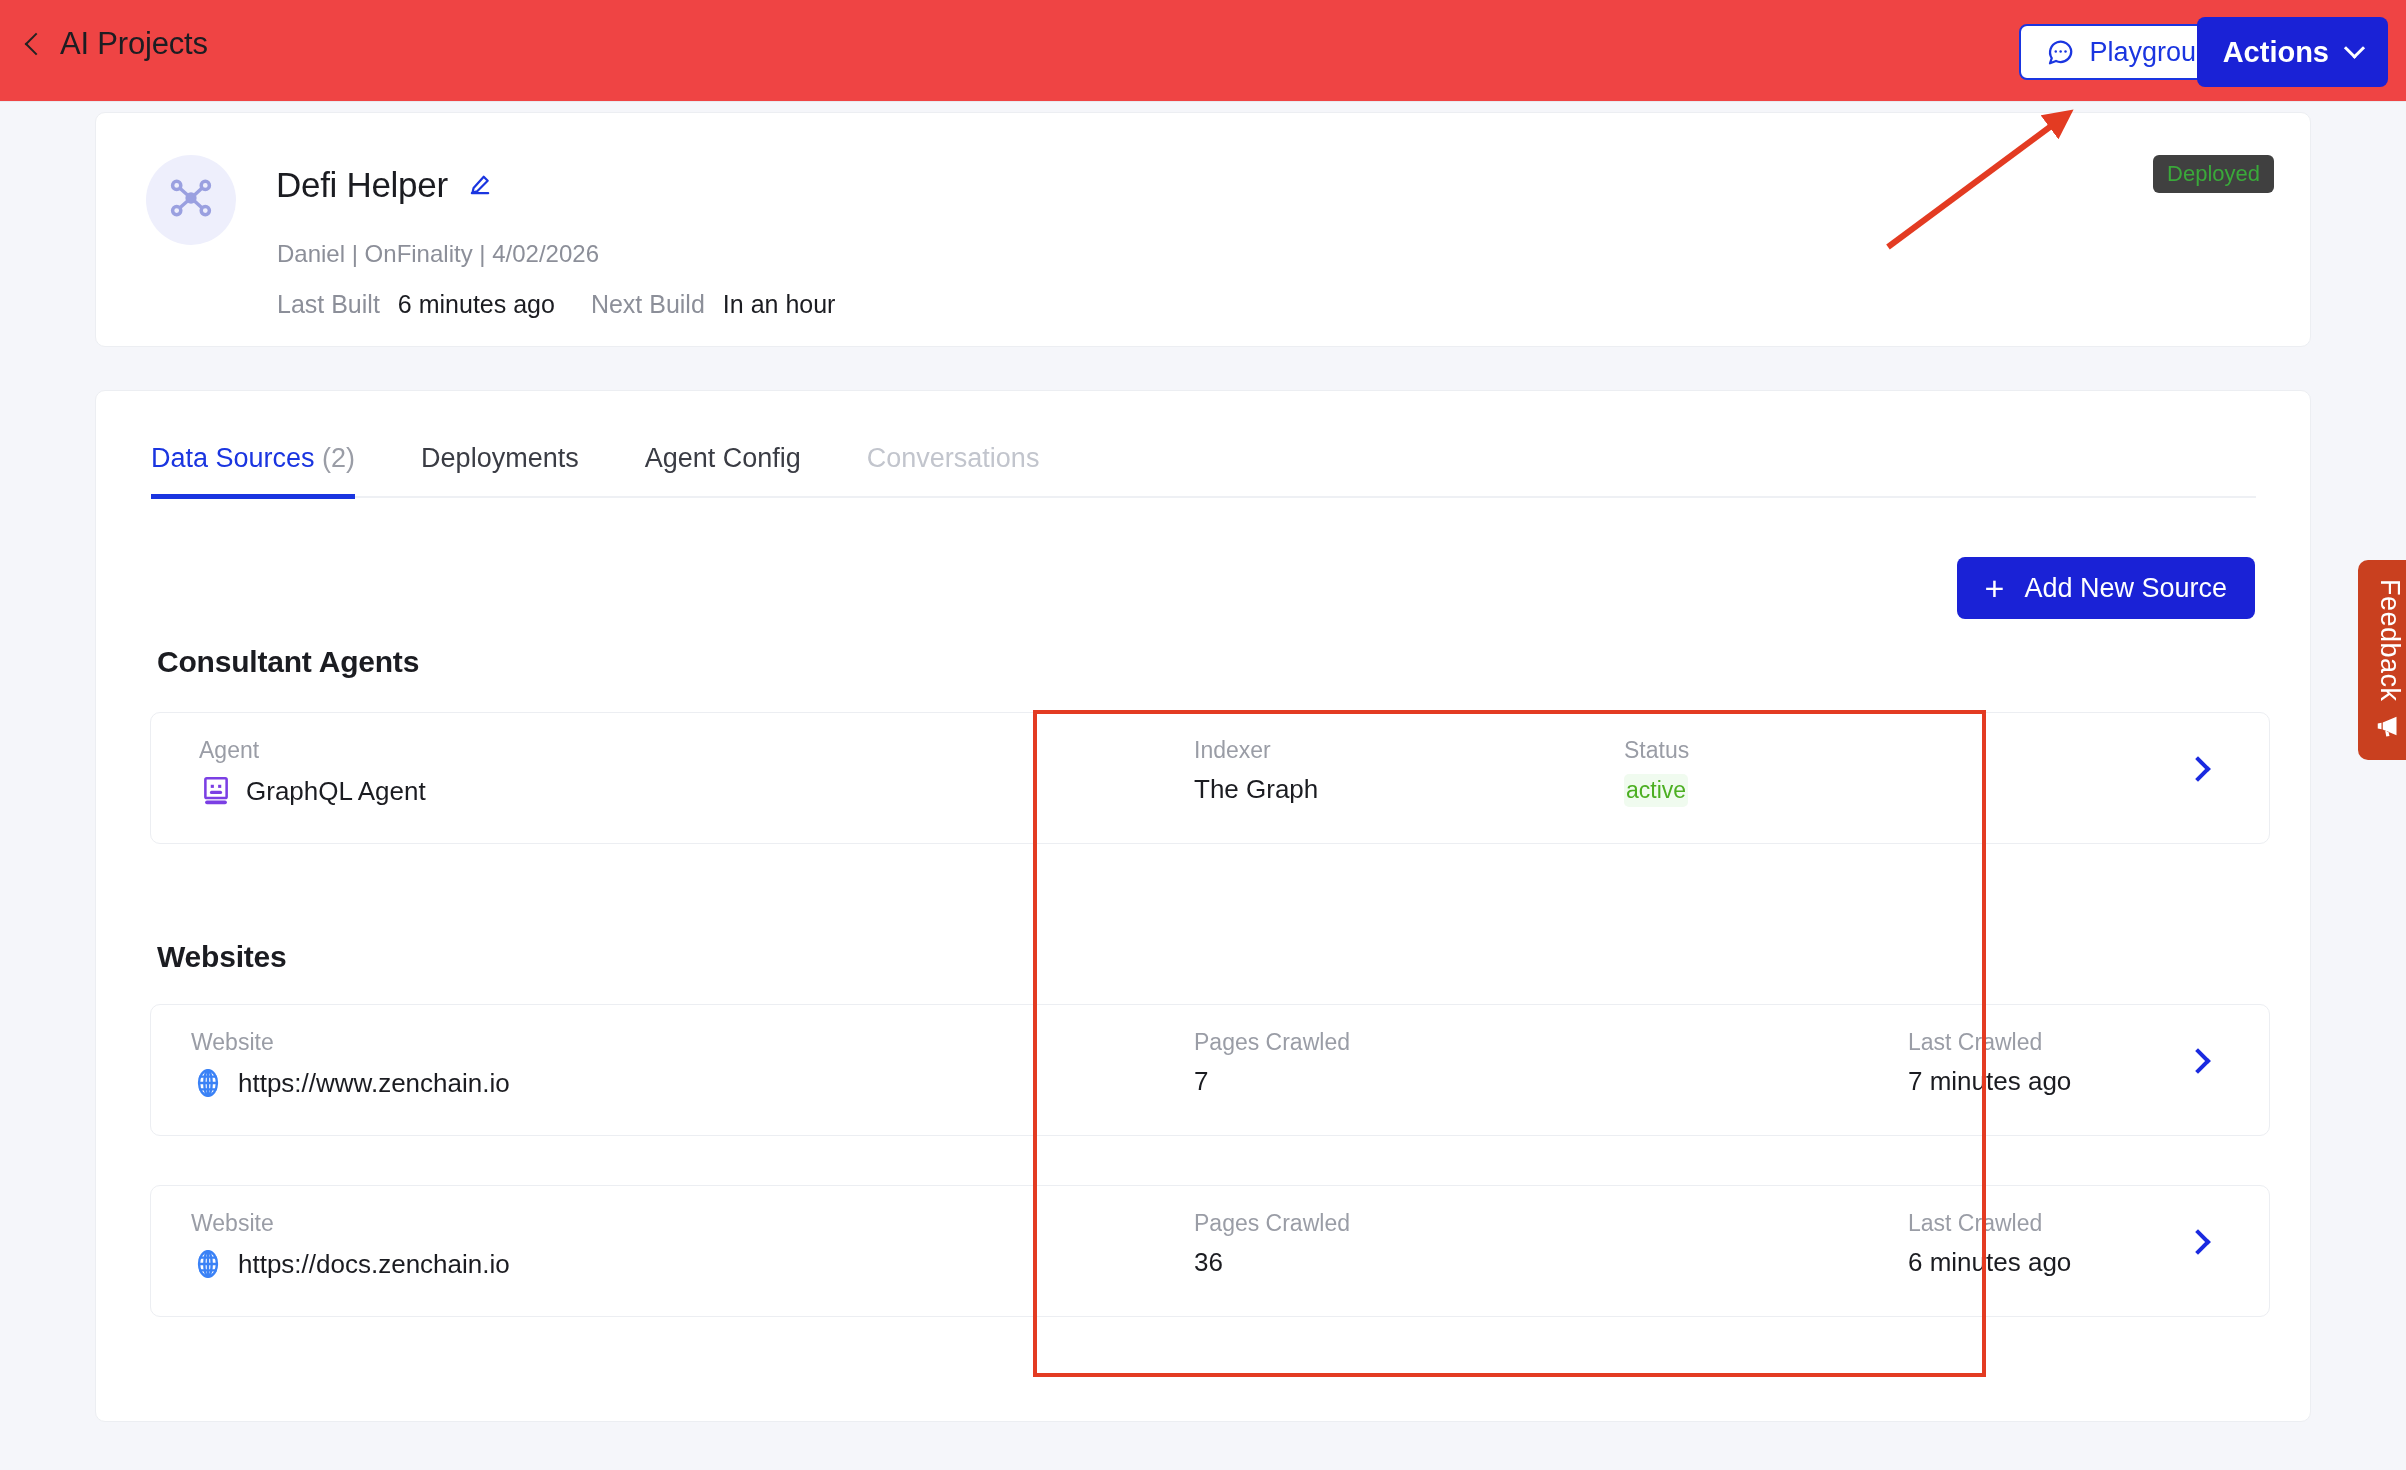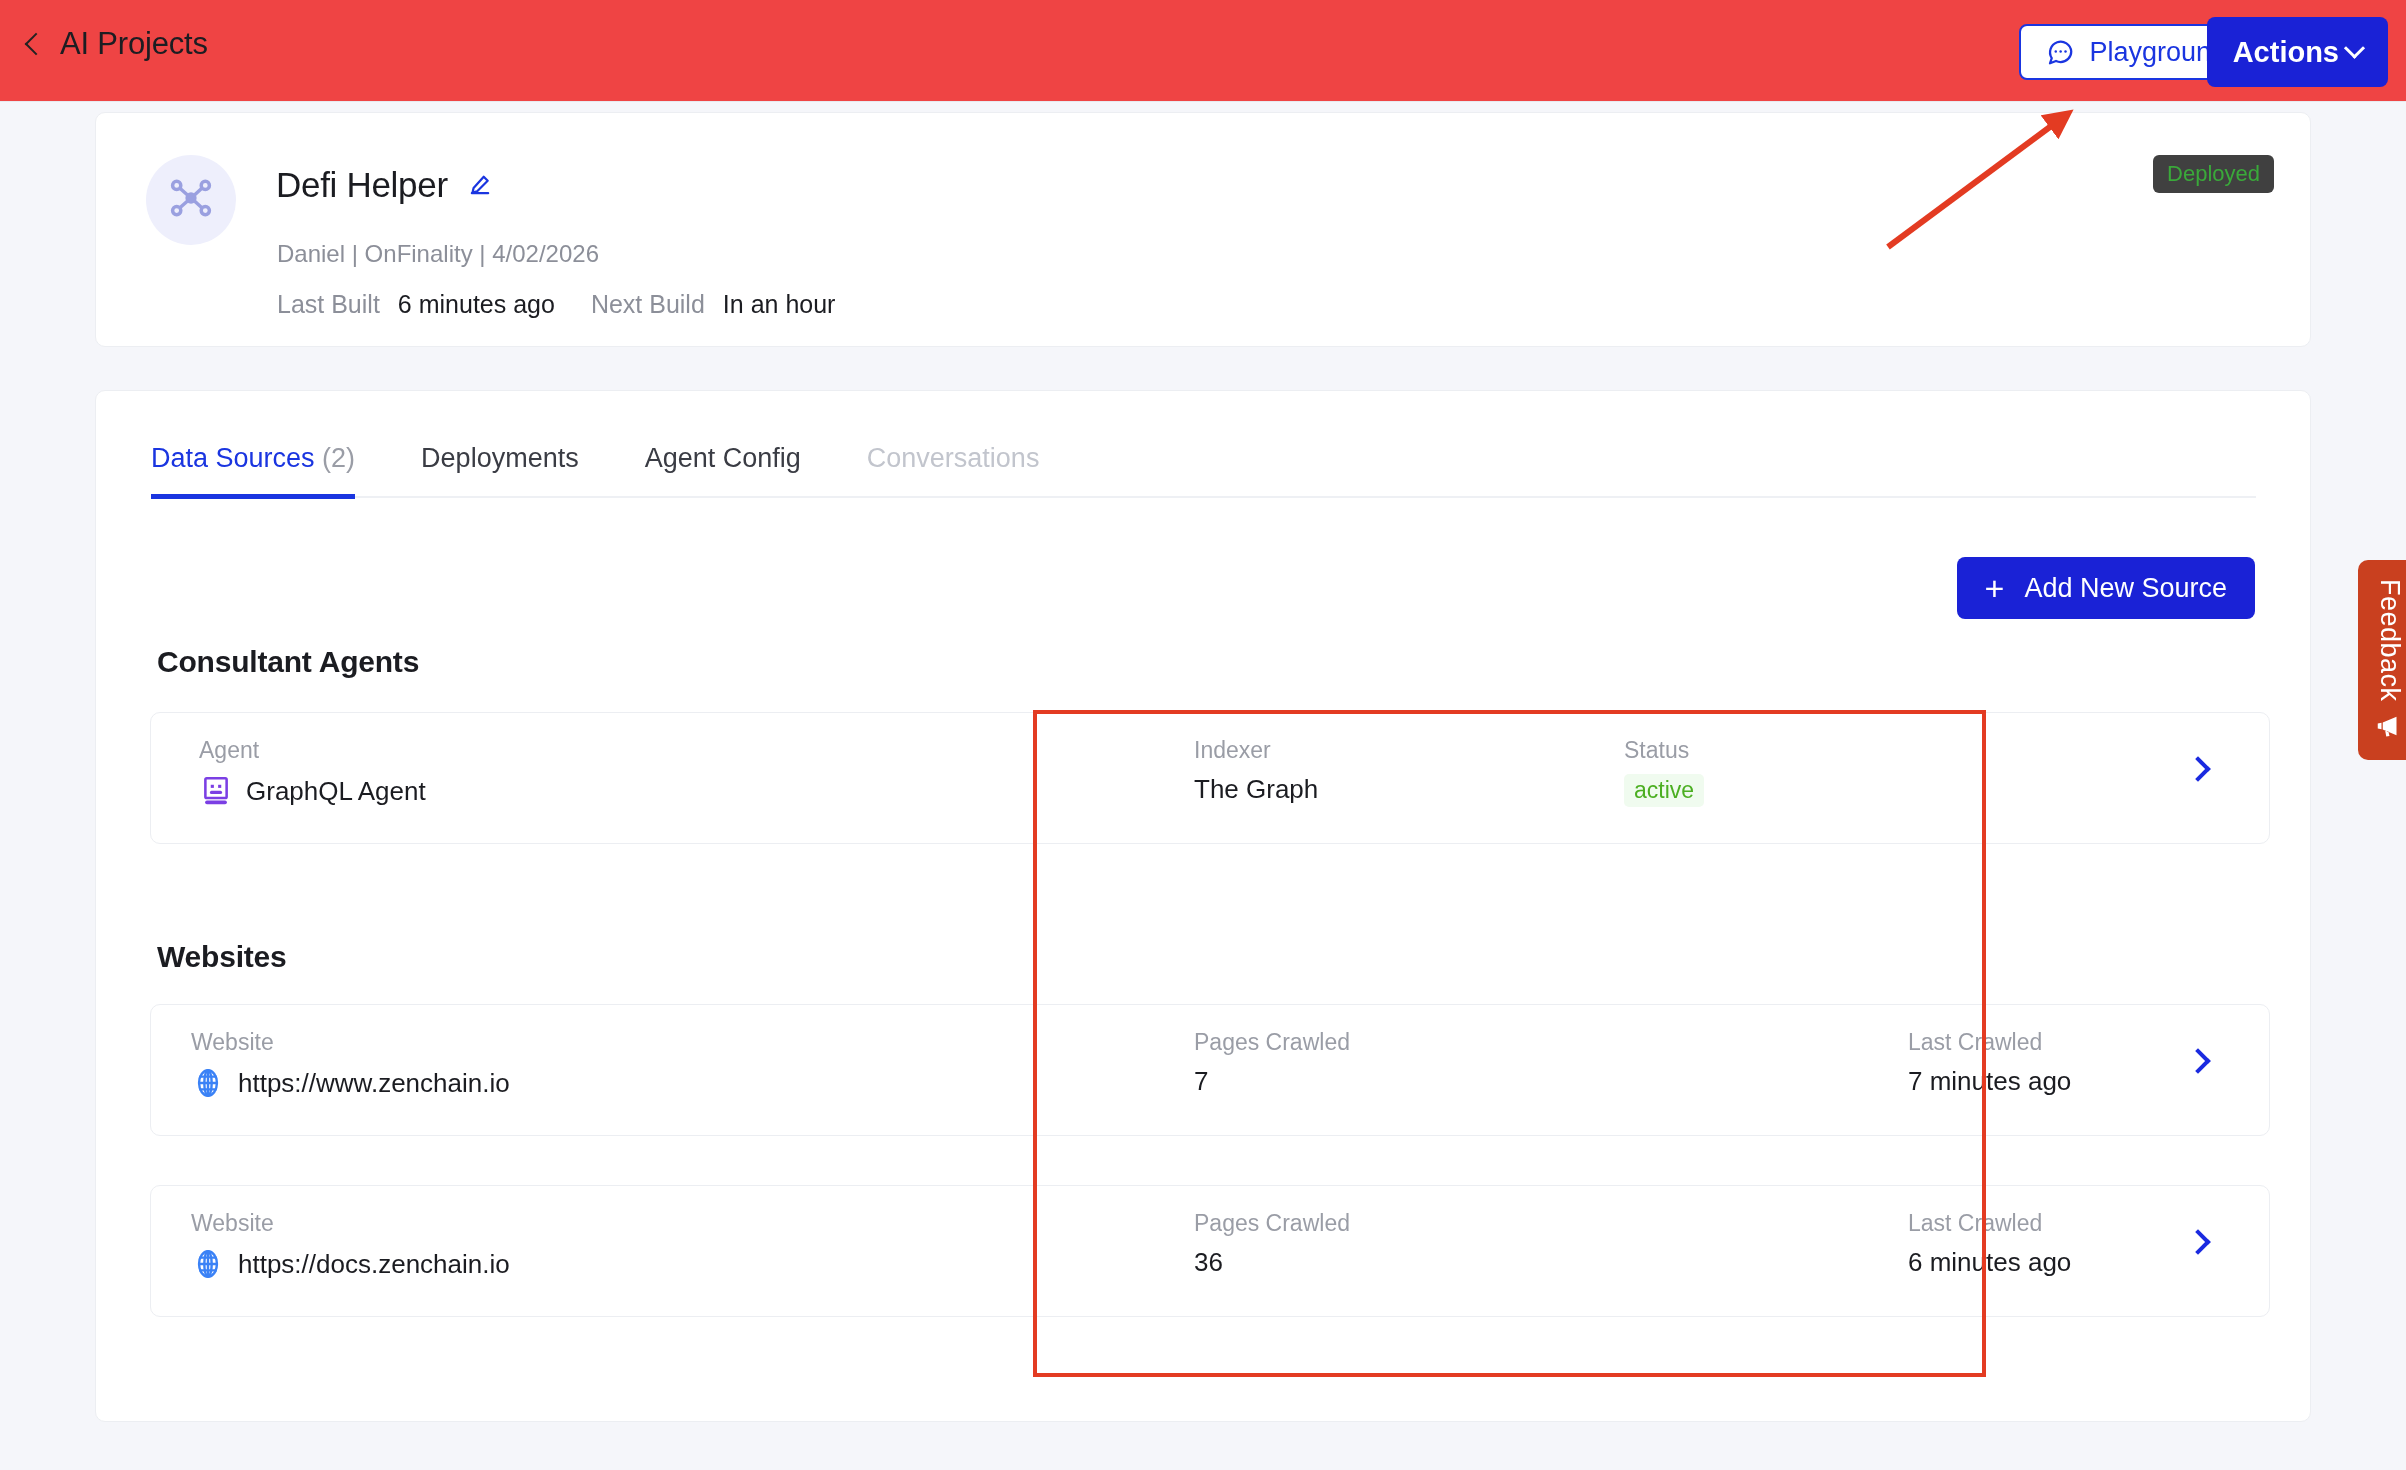--- a/index.html
+++ b/index.html
@@ -37,21 +37,21 @@
     border: 2px solid #1a35e0;
     border-radius: 8px;
     color: #1a35e0; font-size: 27px;
     cursor: pointer;
   }
   .bubble-icon { width: 30px; height: 30px; display: block; }
 
   .btn-actions {
     position: absolute; right: 18px; top: 17px;
     height: 70px; padding: 0 26px;
-    display: flex; align-items: center; gap: 8px;
+    display: flex; align-items: center; gap: 18px;
     background: #1a22d6; border: none; border-radius: 8px;
     color: #ffffff; font-size: 29px; font-weight: bold;
     cursor: pointer;
   }
   .chev-down {
     width: 15px; height: 15px;
     border-right: 3px solid #fff; border-bottom: 3px solid #fff;
     transform: rotate(45deg) translate(-3px,-3px);
   }
 
@@ -139,21 +139,21 @@
   #row-agent { top: 712px; height: 132px; }
   #row-site-0 { top: 1004px; height: 132px; }
   #row-site-1 { top: 1185px; height: 132px; }
 
   .cell { position: absolute; top: 24px; }
   .cell .clbl { font-size: 23px; color: #9a9da6; margin-bottom: 10px; white-space: nowrap; }
   .cell .cval { font-size: 26px; color: #1b1c21; white-space: nowrap;
                 display: flex; align-items: center; gap: 13px; }
 
   .pill-active {
-    display: inline-block; padding: 3px 10px; border-radius: 5px;
+    display: inline-block; padding: 3px 2px; border-radius: 5px;
     background: #f0fbef; color: #4caf22; font-size: 23px;
   }
 
   .chev-right-blue {
     position: absolute; right: 62px; top: 50%; margin-top: -18px;
     width: 18px; height: 18px;
     border-right: 4px solid #1a2ae0; border-top: 4px solid #1a2ae0;
     transform: rotate(45deg); cursor: pointer;
   }
 

